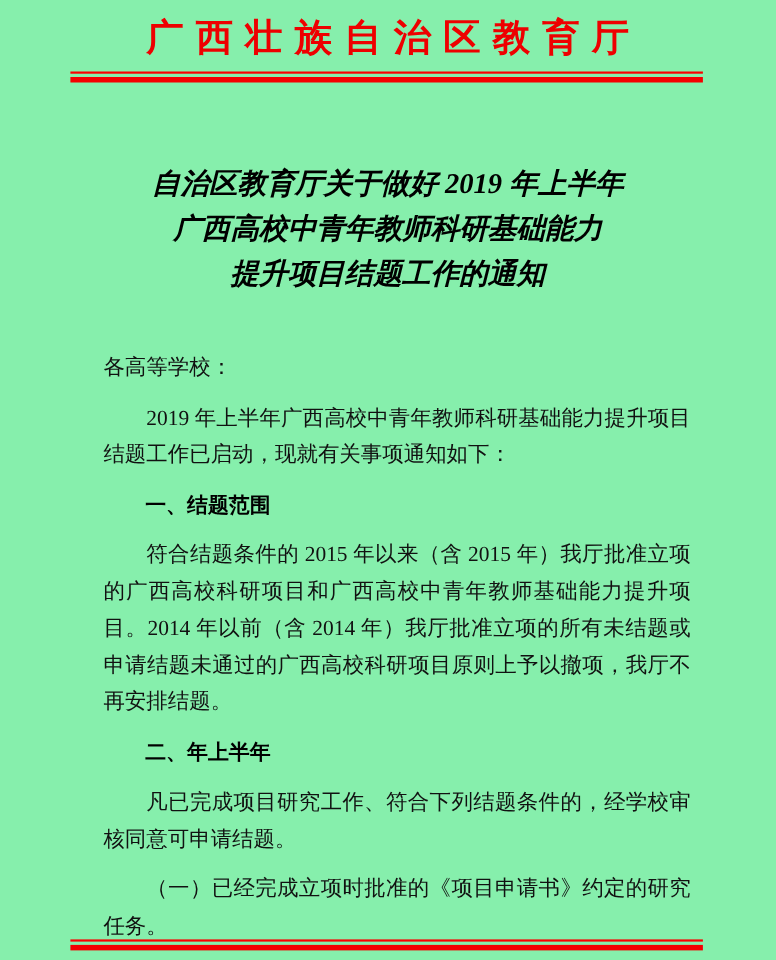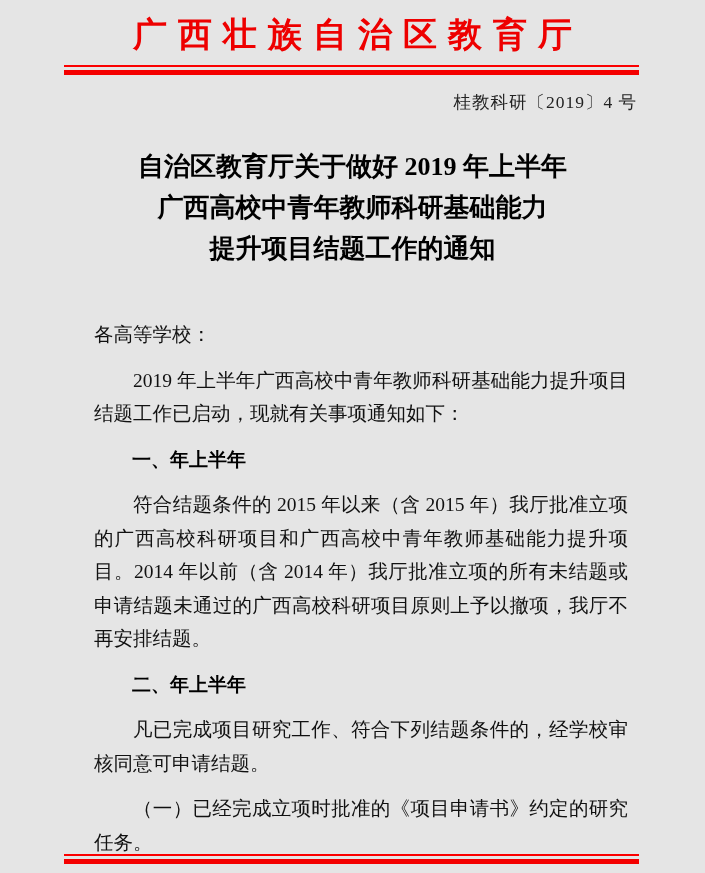--- a/index.html
+++ b/index.html
@@ -1,20 +1,20 @@
 <!DOCTYPE html>
 <html lang="zh"><head>
 <meta charset="utf-8">
 <style>
   html, body { margin: 0; padding: 0; background: #ffffff; }
   .page {
     position: relative;
     width: 705px;
     height: 873px;
-    background: #e5e5e5;
+    background: #86efac;
     overflow: hidden;
     font-family: "Liberation Serif", "DejaVu Serif", serif;
     color: #1a1a1a;
   }
   
   .letterhead {
     position: absolute;
     top: 12px; left: 0; right: 0;
     margin: 0;
     text-align: center;
@@ -52,21 +52,21 @@
 
   .doc-title {
     position: absolute;
     top: 146px; left: 0; right: 0;
     text-align: center;
     font-size: 26px;
     font-weight: bold;
     line-height: 41px;
     color: #000000;
   }
-  .doc-title .title-line { white-space: nowrap; }
+  .doc-title .title-line { white-space: nowrap; font-style: italic; }
 
   .doc-body {
     position: absolute;
     top: 306px; left: 82px;
     width: 558px;
     font-size: 19.5px;
     line-height: 33.5px;
     text-align: justify;
     color: #111111;
   }
@@ -87,32 +87,31 @@
 <div class="page">
 
   <h1 class="letterhead">广西壮族自治区教育厅</h1>
 
   <div class="rule rule-top">
     <div class="thin"></div>
     <div class="gap"></div>
     <div class="thick"></div>
   </div>
 
-  <div class="doc-number">桂教科研〔2019〕4 号</div>
 
   <div class="doc-title">
     <div class="title-line">自治区教育厅关于做好 2019 年上半年</div>
     <div class="title-line">广西高校中青年教师科研基础能力</div>
     <div class="title-line">提升项目结题工作的通知</div>
   </div>
 
   <div class="doc-body">
     <p class="salutation">各高等学校：</p>
     <p class="para">2019 年上半年广西高校中青年教师科研基础能力提升项目结题工作已启动，现就有关事项通知如下：</p>
-    <p class="section-heading">一、年上半年</p>
+    <p class="section-heading">一、结题范围</p>
     <p class="para">符合结题条件的 2015 年以来（含 2015 年）我厅批准立项的广西高校科研项目和广西高校中青年教师基础能力提升项目。2014 年以前（含 2014 年）我厅批准立项的所有未结题或申请结题未通过的广西高校科研项目原则上予以撤项，我厅不再安排结题。</p>
     <p class="section-heading">二、年上半年</p>
     <p class="para">凡已完成项目研究工作、符合下列结题条件的，经学校审核同意可申请结题。</p>
     <p class="para">（一）已经完成立项时批准的《项目申请书》约定的研究任务。</p>
   </div>
 
   <div class="rule rule-bottom">
     <div class="thin"></div>
     <div class="gap"></div>
     <div class="thick"></div>

